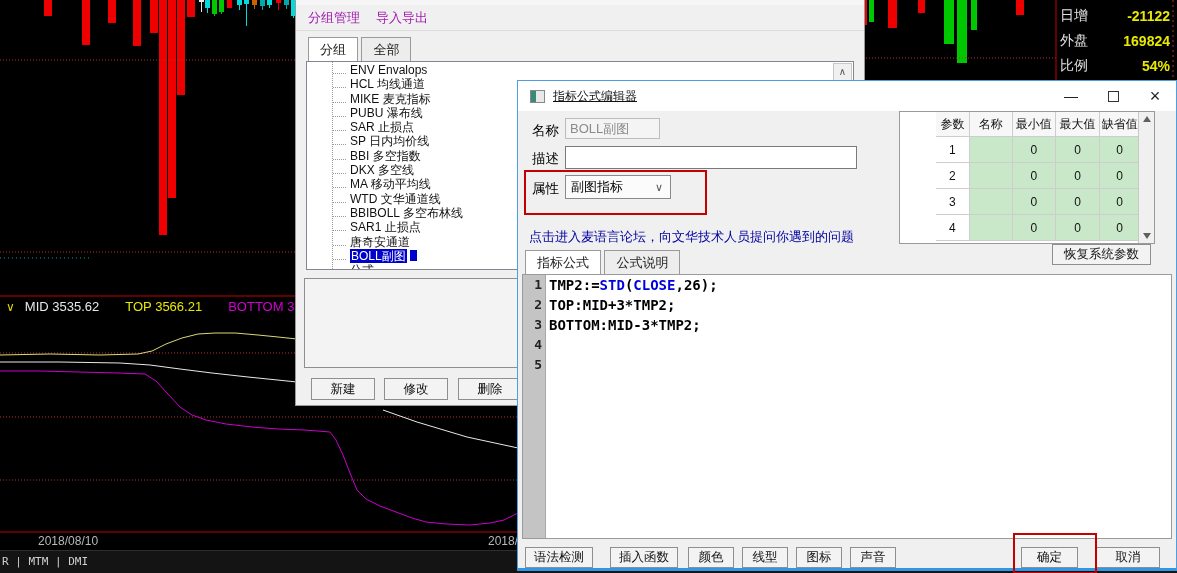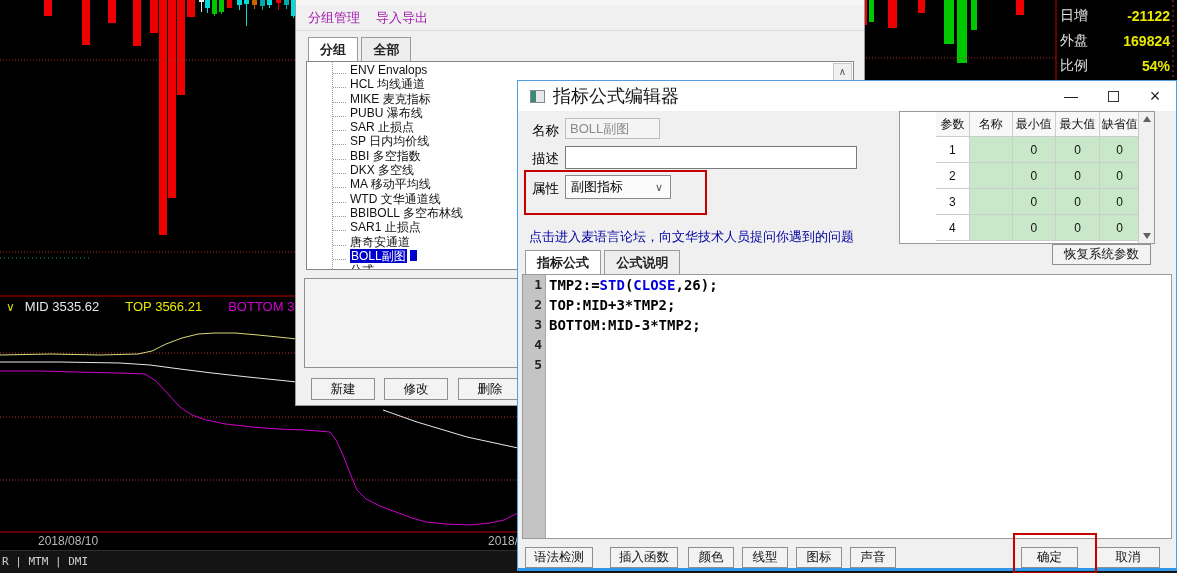--- a/index.html
+++ b/index.html
@@ -26,21 +26,21 @@
                    font-family:"DejaVu Sans Mono",monospace;}
   
   .group-window{position:absolute;left:295px;top:0;width:570px;height:406px;background:#f0f0f0;
                 border:1px solid #9a9a9a;border-top:none;z-index:10;box-sizing:border-box;}
   .gw-titlebar{height:5px;background:#f6f6f6;overflow:hidden;}
   .gw-menu{height:25px;display:flex;align-items:center;padding-left:12px;gap:16px;
            border-bottom:1px solid #dcdcdc;}
   .gw-menu .mi{font-size:13px;color:#a21caf;cursor:default;}
   .gw-tabs{padding:6px 0 0 12px;height:25px;}
   .tab{display:inline-block;padding:3px 11px 4px;border:1px solid #9a9a9a;background:#ededed;
-       font-size:13px;color:#222;margin-right:-1px;font-weight:bold;}
+       font-size:13px;color:#222;margin-right:-1px;}
   .tab.active{background:#fff;border-bottom:1px solid #fff;}
   .tree-box{position:absolute;left:10px;top:61px;width:548px;height:209px;background:#fff;
             border:1px solid #828790;overflow:hidden;box-sizing:border-box;}
   .tree-guide{position:absolute;left:25px;top:0;bottom:0;border-left:1px dotted #9a9a9a;}
   .tree-items{position:absolute;left:0;top:1px;right:0;}
   .tree-item{height:14.3px;line-height:14.3px;font-size:12px;color:#111;white-space:nowrap;
              padding-left:26px;cursor:default;}
   .branch{display:inline-block;width:13px;height:9px;border-bottom:1px dotted #9a9a9a;
           margin-right:4px;}
   .sel-text{background:#0000cc;color:#fff;padding:0 1px;}
@@ -52,21 +52,21 @@
             border:1px solid #8f8f8f;box-sizing:border-box;}
   .btn{background:#f3f3f3;border:1px solid #8f8f8f;font-size:12.5px;color:#111;text-align:center;
        font-family:"Liberation Sans","DejaVu Sans",sans-serif;padding:0;cursor:default;}
   .gw-btn{position:absolute;top:378px;height:22px;width:64px;}
   
   .editor-dialog{position:absolute;left:517px;top:80px;width:660px;height:491px;background:#f0f0f0;
                  border:1px solid #4f9ee0;border-bottom:3px solid #2f96e8;z-index:20;box-sizing:border-box;}
   .ed-titlebar{height:30px;background:#fff;display:flex;align-items:center;}
   .ed-icon{width:13px;height:11px;margin:0 8px 0 12px;border:1px solid #888;display:inline-block;
            background:linear-gradient(90deg,#3a8a7a 0 40%,#e8e8e8 40% 100%);}
-  .ed-title{font-size:18px;color:#111;}
+  .ed-title{font-size:12px;color:#111;text-decoration:underline;}
   .ed-controls{margin-left:auto;display:flex;}
   .wc{width:42px;height:30px;display:flex;align-items:center;justify-content:center;
       font-size:14px;color:#222;cursor:default;}
   .maxbox{width:9px;height:9px;border:1px solid #333;display:inline-block;}
   .fld-label{position:absolute;font-size:13.5px;color:#000;}
   .txt{position:absolute;border:1px solid #7a7a7a;background:#fff;font-size:13px;padding:1px 4px;
        box-sizing:border-box;font-family:"Liberation Sans","DejaVu Sans",sans-serif;}
   .txt.disabled{background:#f4f4f4;color:#8a8a8a;border-color:#bcbcbc;}
   .dropdown{position:absolute;border:1px solid #8a8a8a;background:#fbfbfb;font-size:13px;
             display:flex;align-items:center;padding-left:5px;box-sizing:border-box;}

